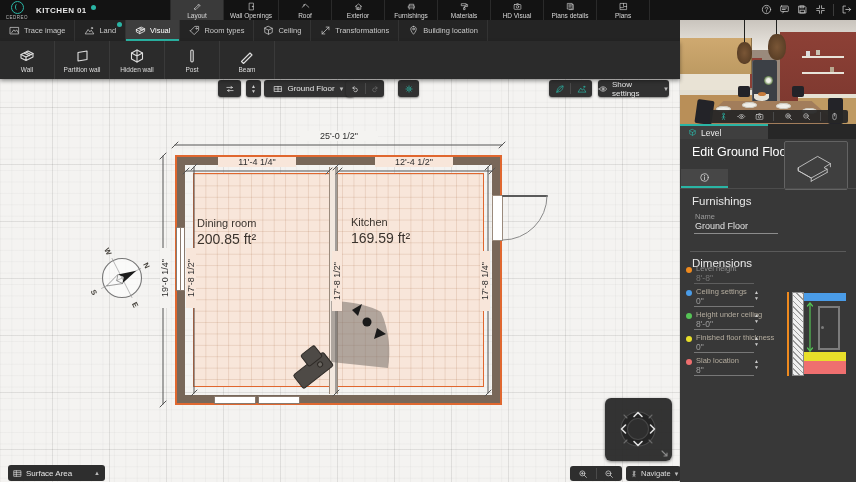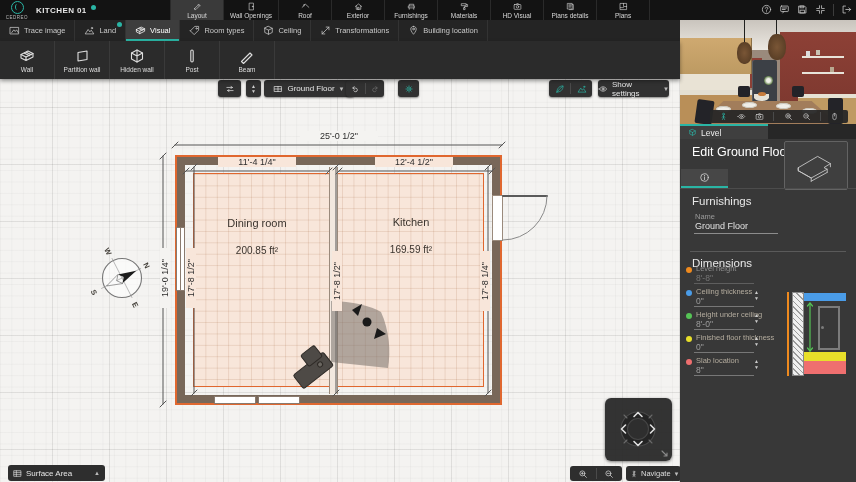--- a/index.html
+++ b/index.html
@@ -66,23 +66,23 @@
     background-size:11.4px 11.4px}
   #partition{position:absolute;left:329px;top:88px;width:9px;height:227px;background:#f2e8df;border-left:1px solid #9a8a7c;border-right:1px solid #9a8a7c;z-index:6;box-sizing:border-box}
   .window{position:absolute;background:#fff;border:1px solid #8a7a6e;z-index:7;box-sizing:border-box}
   .window.v{background-image:linear-gradient(90deg,transparent 44%,#8a7a6e 44%,#8a7a6e 56%,transparent 56%)}
   .window.h{background-image:linear-gradient(transparent 44%,#8a7a6e 44%,#8a7a6e 56%,transparent 56%)}
   #door-open{position:absolute;left:492px;top:116px;width:11px;height:46px;background:#fff;border:1px solid #9a8a7c;z-index:7;box-sizing:border-box}
   #plan-svg{position:absolute;left:0;top:0;width:680px;height:403px;z-index:8;pointer-events:none}
   .dimtext{position:absolute;font-size:9px;color:#2e2e2e;background:#f4f3f1;padding:0 2px;z-index:9;text-align:center;white-space:nowrap}
   .dimtext.floor{background:#f8e6da}
   .vert{transform:rotate(-90deg)}
-  .roomlbl{position:absolute;width:120px;text-align:center;z-index:9;color:#3a332d}
+  .roomlbl{position:absolute;width:120px;z-index:9;color:#3a332d}
   .roomlbl .rname{font-size:11px}
-  .roomlbl .rarea{font-size:10px;margin-top:16px}
+  .roomlbl .rarea{font-size:14px;margin-top:2px}
 
   
   #surface-btn{position:absolute;left:8px;top:386px;width:97px;height:16px;background:#2e2e2e;border-radius:3px;color:#e4e4e4;display:flex;align-items:center;gap:4px;padding:0 5px;font-size:8px;z-index:30;box-sizing:border-box;cursor:pointer}
   #surface-btn .ic svg{width:9px;height:9px}
   #dpad{position:absolute;left:605px;top:319px;width:67px;height:63px;background:rgba(40,40,40,.95);border-radius:6px;z-index:30;box-shadow:0 1px 3px rgba(0,0,0,.5);cursor:pointer}
   #zoomgrp{position:absolute;left:570px;top:387px;width:52px;height:15px;background:#2e2e2e;border-radius:3px;color:#ddd;display:flex;align-items:center;justify-content:space-evenly;z-index:30;cursor:pointer}
   #zoomgrp .ic svg{width:10px;height:10px}
   #navgrp{position:absolute;left:626px;top:387px;width:55px;height:15px;background:#2e2e2e;border-radius:3px;color:#ddd;display:flex;align-items:center;gap:3px;padding:0 4px;font-size:7.5px;z-index:30;box-sizing:border-box;cursor:pointer}
   #navgrp .ic svg{width:8px;height:8px}
 
@@ -720,21 +720,21 @@
     <div class="sect-head" style="top:133px">Dimensions</div>
     <div id="dim-rows">
         <div class="dimrow disabled" style="top: 140px;">
           <span class="dot" style="background: rgb(239, 138, 30);"></span>
           <span class="rlbl">Level height</span>
           <span class="rval">8'-8"</span>
           <span class="runder"></span>
         </div>
         <div class="dimrow" style="top: 163px;">
           <span class="dot" style="background: rgb(74, 156, 232);"></span>
-          <span class="rlbl">Ceiling thickness</span>
+          <span class="rlbl">Ceiling settings</span>
           <span class="rval">0"</span>
           <span class="runder"></span>
           <span class="stepper">
             <span>▲</span>
             <span>▼</span>
           </span>
         </div>
         <div class="dimrow" style="top: 186px;">
           <span class="dot" style="background: rgb(86, 196, 86);"></span>
           <span class="rlbl">Height under ceiling</span>

